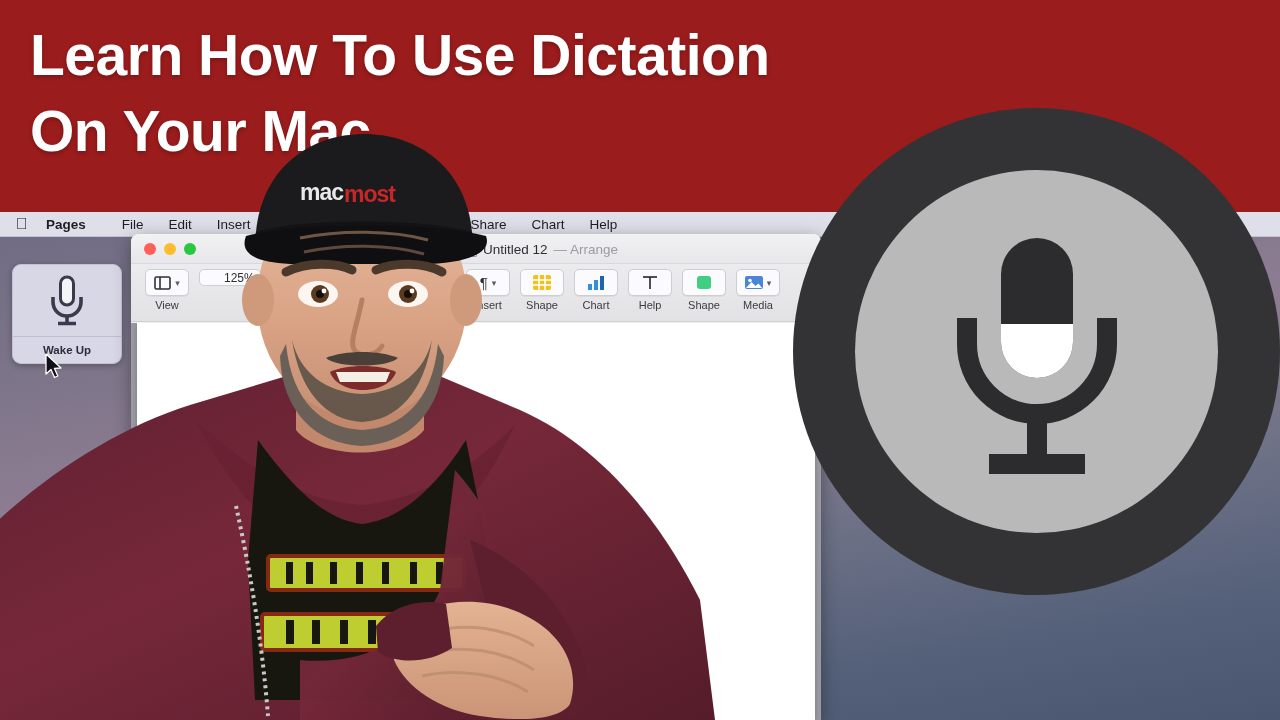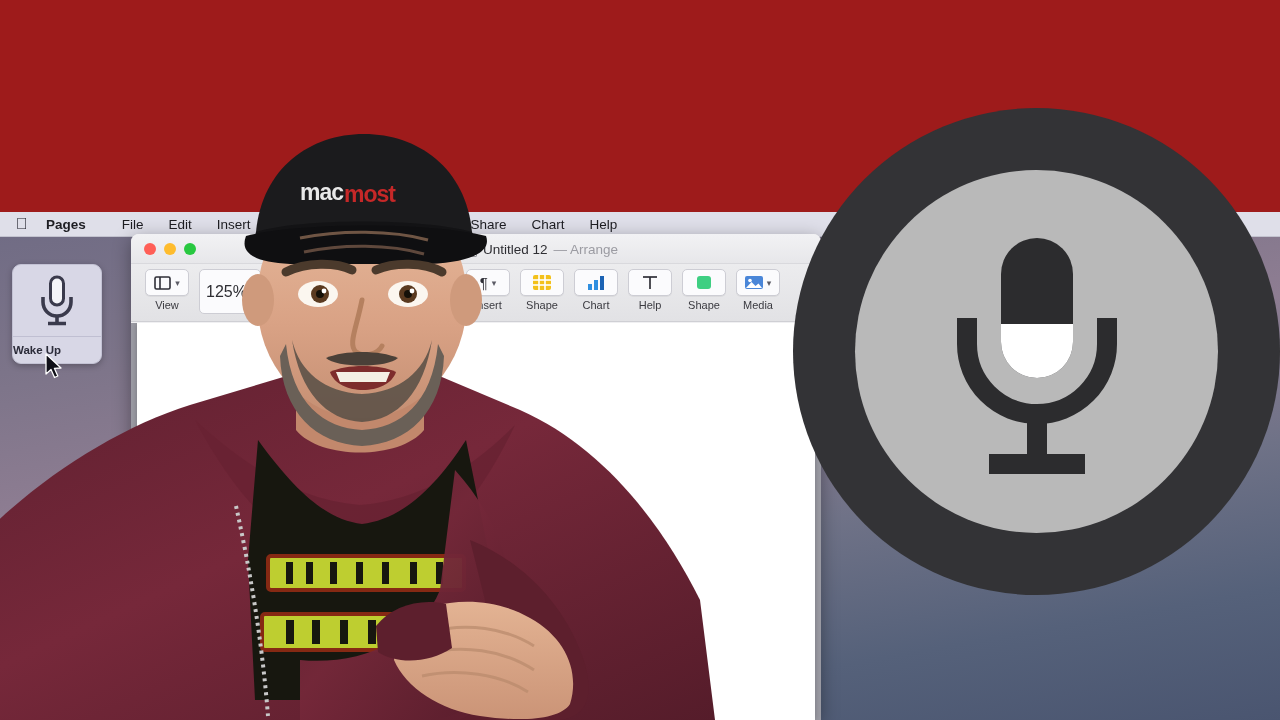--- a/index.html
+++ b/index.html
@@ -58,26 +58,27 @@
   .menubar .apple {
     font-size: 16px; line-height: 1;
     margin-right: 18px; color: #161620;
   }
   .menubar .mi { margin-right: 25px; white-space: nowrap; }
   .menubar .mi.app { font-weight: bold; margin-right: 36px; }
 
   
   .wakeup {
     position: absolute; left: 12px; top: 52px;
-    width: 90px; height: 100px;
+    width: 110px; height: 100px;
     background: #d8d7e6;
     border: 1px solid #c3c2d4;
     border-radius: 9px;
     box-shadow: 0 2px 6px rgba(0,0,0,0.25);
     display: flex; flex-direction: column;
+    align-items: center;
     overflow: hidden;
   }
   .wakeup .mic-wrap {
     flex: 1; display: flex; align-items: center; justify-content: center;
     width: 100%;
   }
   .wakeup .divider { width: 100%; height: 1px; background: #c0bfd2; }
   .wakeup .label {
     height: 26px; line-height: 26px;
     font-size: 11.5px; font-weight: bold; color: #2c2c3a;
@@ -139,24 +140,24 @@
     background: #fbfbfd;
     border: 1px solid #cdcdd4;
     border-radius: 5px;
     display: flex; align-items: center; justify-content: center;
     gap: 4px; padding: 0 7px;
     box-shadow: 0 1px 0 rgba(0,0,0,0.05);
   }
   .tb-label { font-size: 11px; color: #3a3a40; margin-top: 3px; white-space: nowrap; }
   .chev { font-size: 9px; color: #5c5c66; }
   .zoom-field {
-    height: 45px; width: 62px;
+    height: 17px; width: 62px;
     background: #fbfbfd; border: 1px solid #cdcdd4; border-radius: 5px;
-    display: flex; align-items: center; padding: 0 6px;
-    font-size: 16px; color: #2e2e33;
+    display: flex; align-items: center; padding: 0 24px;
+    font-size: 12px; color: #2e2e33;
   }
   .tb-spacer { width: 195px; }
 
   .doc-canvas {
     position: absolute; left: 0; top: 89px;
     width: 690px; height: 397px;
     background: #9b9ba4;
     overflow: hidden;
   }
   .doc-page {
@@ -337,20 +338,24 @@
           <div class="doc-text">The quick brown fox jumps over the lazy dog.</div>
         </div>
       </div>
     </div>
 
     <svg class="cursor" viewBox="0 0 18 26">
       <path d="M1 1 L1 21 L6 16.5 L9.5 24.5 L12.8 23 L9.4 15.3 L16 15 Z" fill="#101018" stroke="#ffffff" stroke-width="1.3" stroke-linejoin="round"></path>
     </svg>
   </div>
 
+  <div class="banner">
+    <div class="banner-title">Learn How To Use Dictation
+On Your Mac</div>
+  </div>
 
   <svg class="person" viewBox="0 0 1280 720" preserveAspectRatio="none">
     <defs>
       <linearGradient id="hoodg" x1="0" y1="0" x2="1" y2="1">
         <stop offset="0%" stop-color="#5f2030"></stop>
         <stop offset="45%" stop-color="#76283a"></stop>
         <stop offset="100%" stop-color="#551c2a"></stop>
       </linearGradient>
       <linearGradient id="sking" x1="0" y1="0" x2="0" y2="1">
         <stop offset="0%" stop-color="#e9bd9f"></stop>

